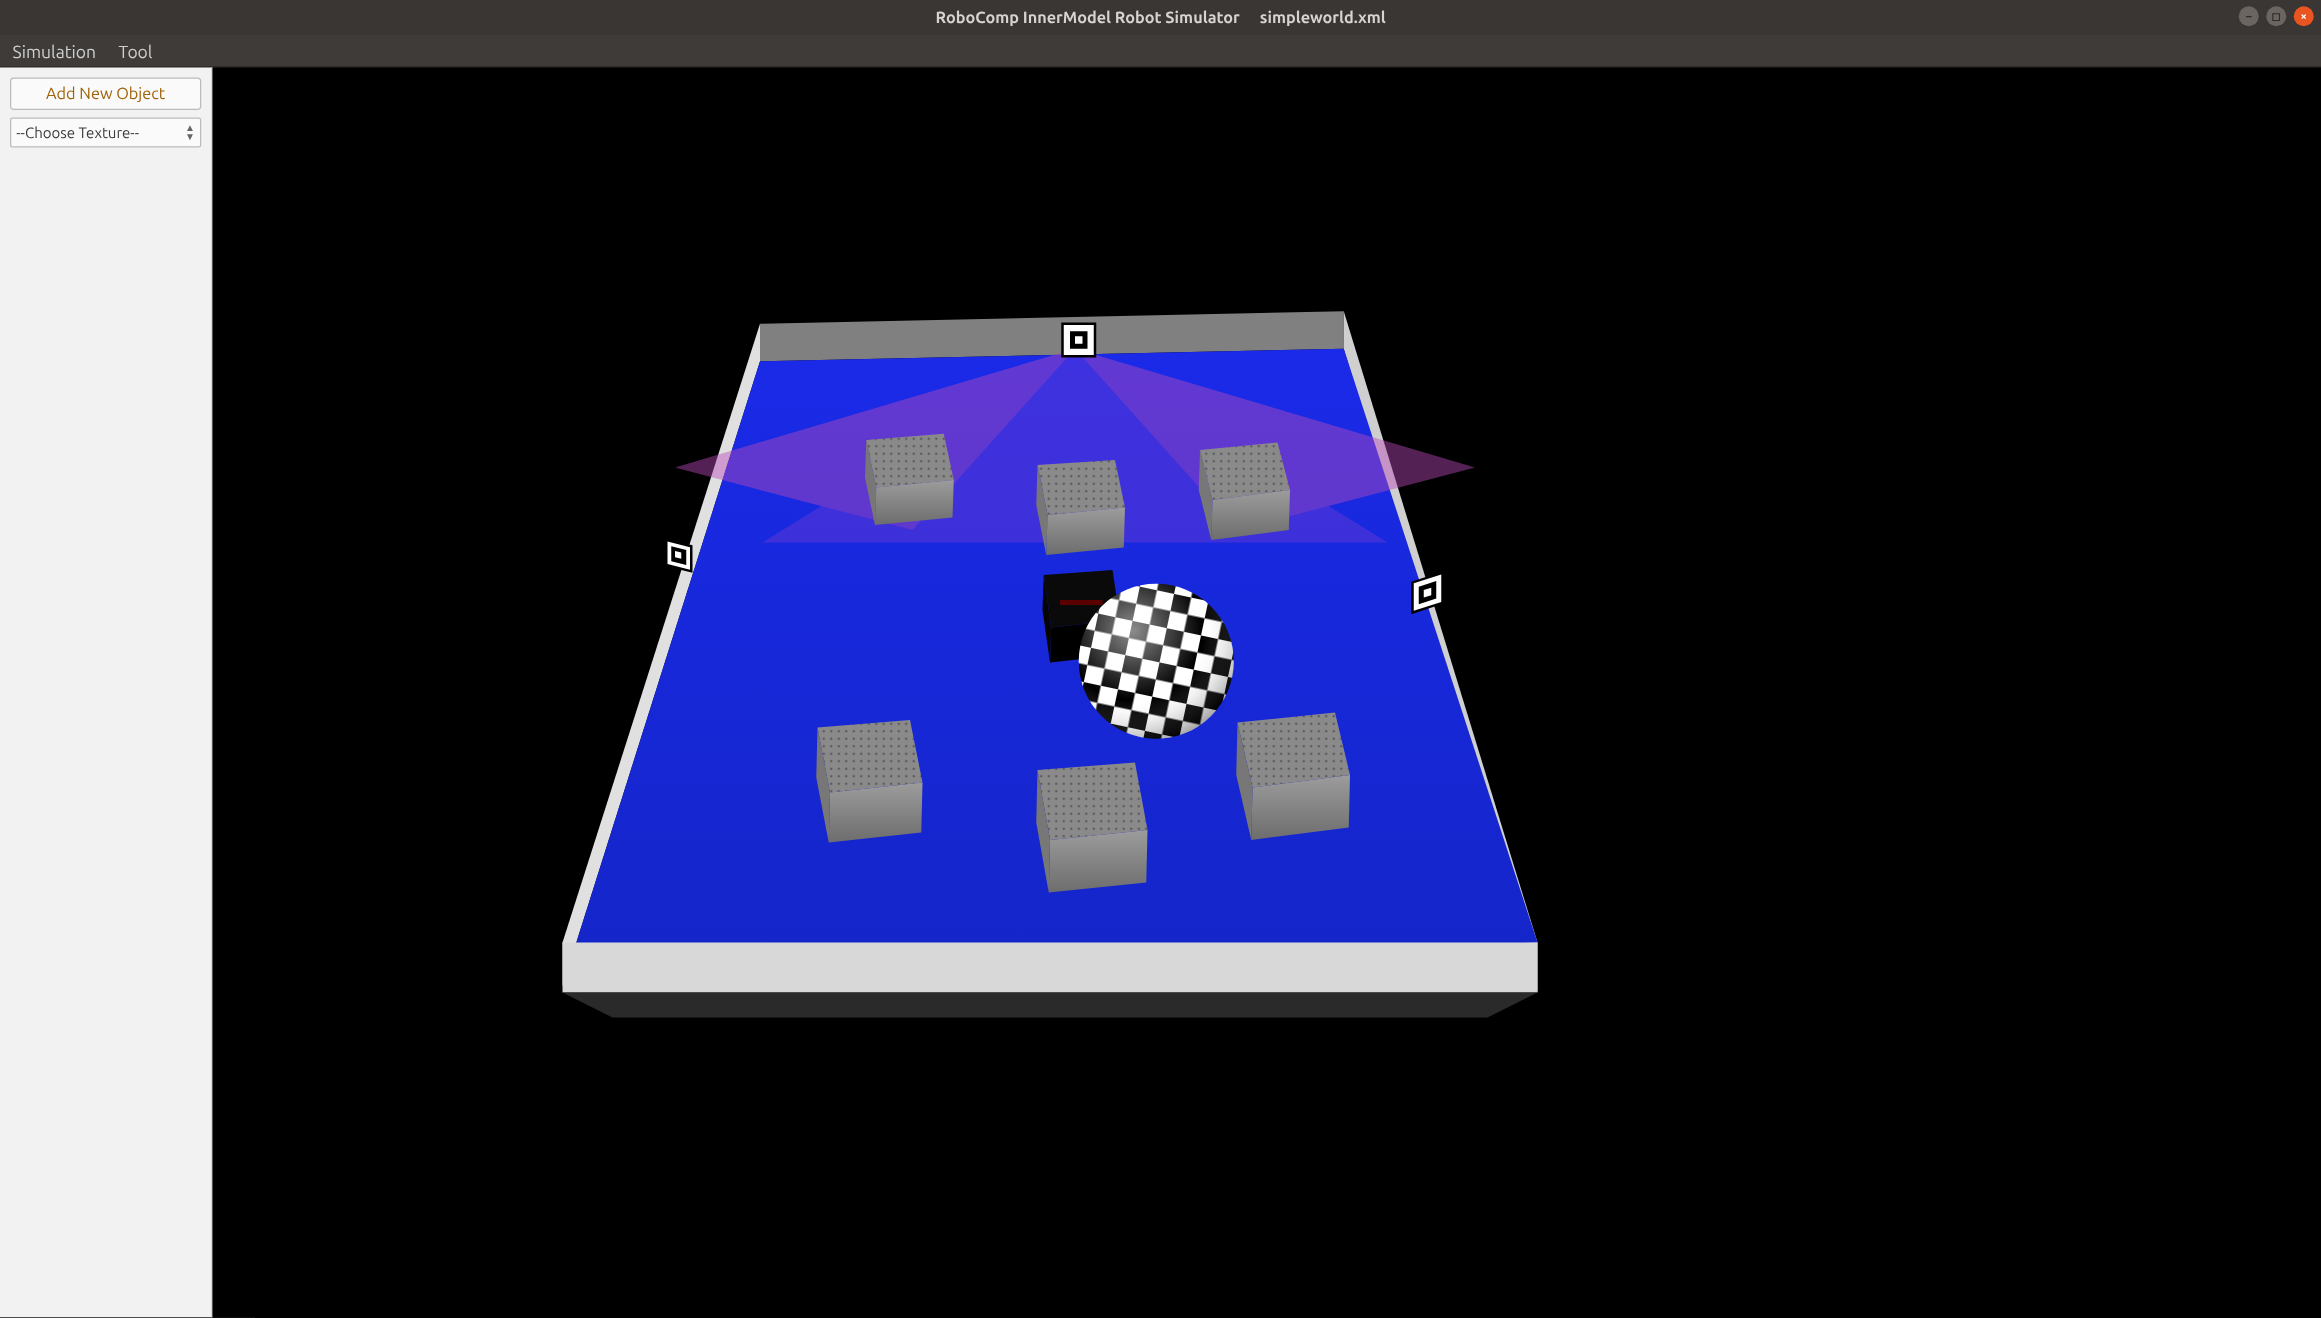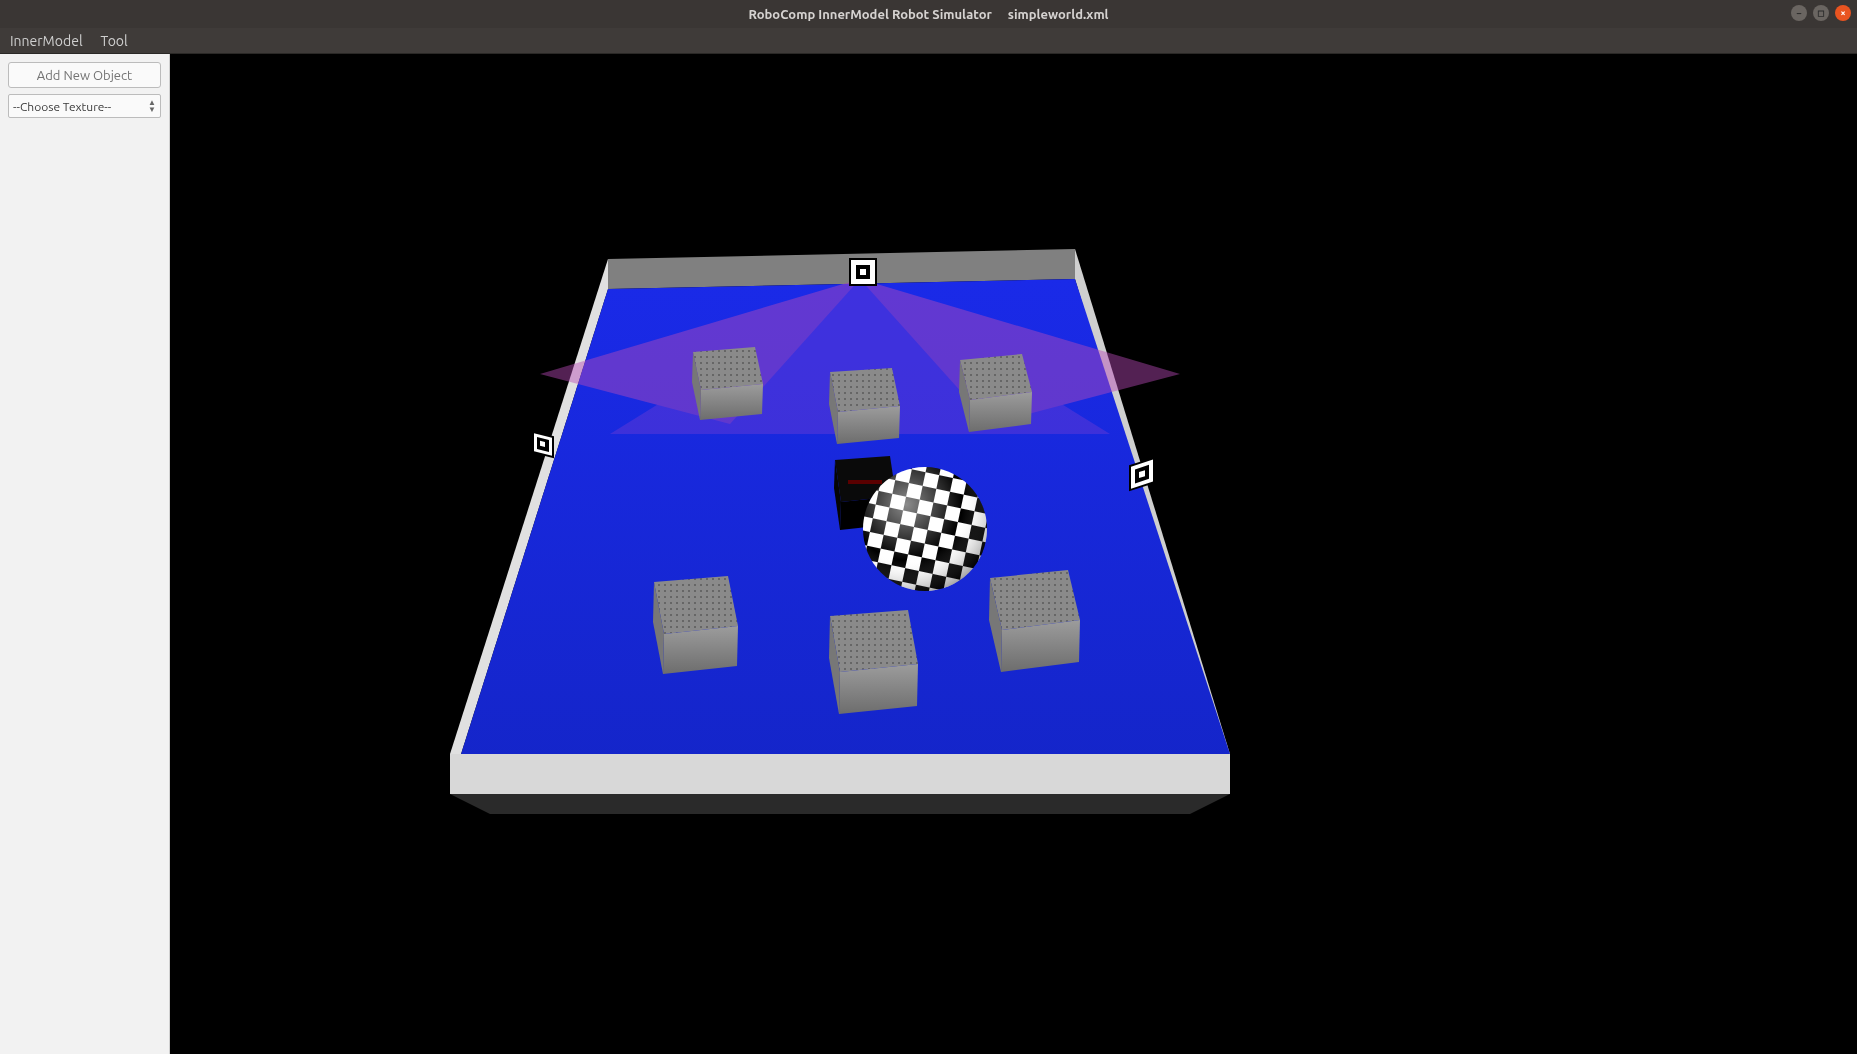--- a/index.html
+++ b/index.html
@@ -74,21 +74,21 @@
       border-right: 1px solid #d0d0d0;
     }
     .btn {
       display: block;
       width: 100%;
       height: 26px;
       background: #fafafa;
       border: 1px solid #bcbcbc;
       border-radius: 3px;
       font-size: 13px;
-      color: #737373;
+      color: #a16207;
       margin-bottom: 6px;
       cursor: default;
     }
     .select-wrap {
       display: flex;
       align-items: center;
       width: 100%;
       height: 24px;
       background: #fafafa;
       border: 1px solid #bcbcbc;
@@ -126,21 +126,21 @@
     <span>simpleworld.xml</span>
   </div>
   <div class="window-controls">
     <span class="wc wc-min">–</span>
     <span class="wc wc-max">◻</span>
     <span class="wc wc-close">×</span>
   </div>
 </div>
 
 <div class="menubar">
-  <span class="menu-item">InnerModel</span>
+  <span class="menu-item">Simulation</span>
   <span class="menu-item">Tool</span>
 </div>
 
 <div class="app-body">
   <div class="sidebar">
     <button class="btn">Add New Object</button>
     <div class="select-wrap">
       <span>--Choose Texture--</span>
       <span class="spin">
         <span>▲</span>

